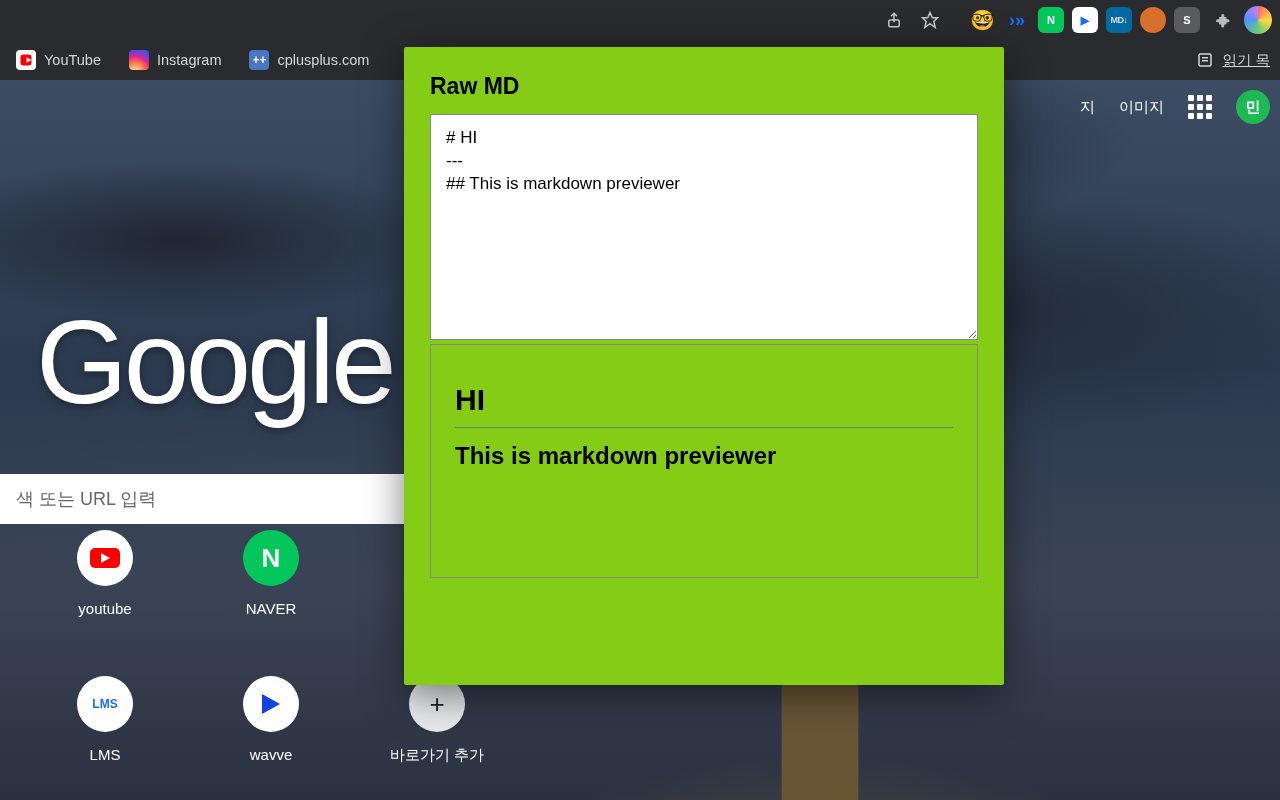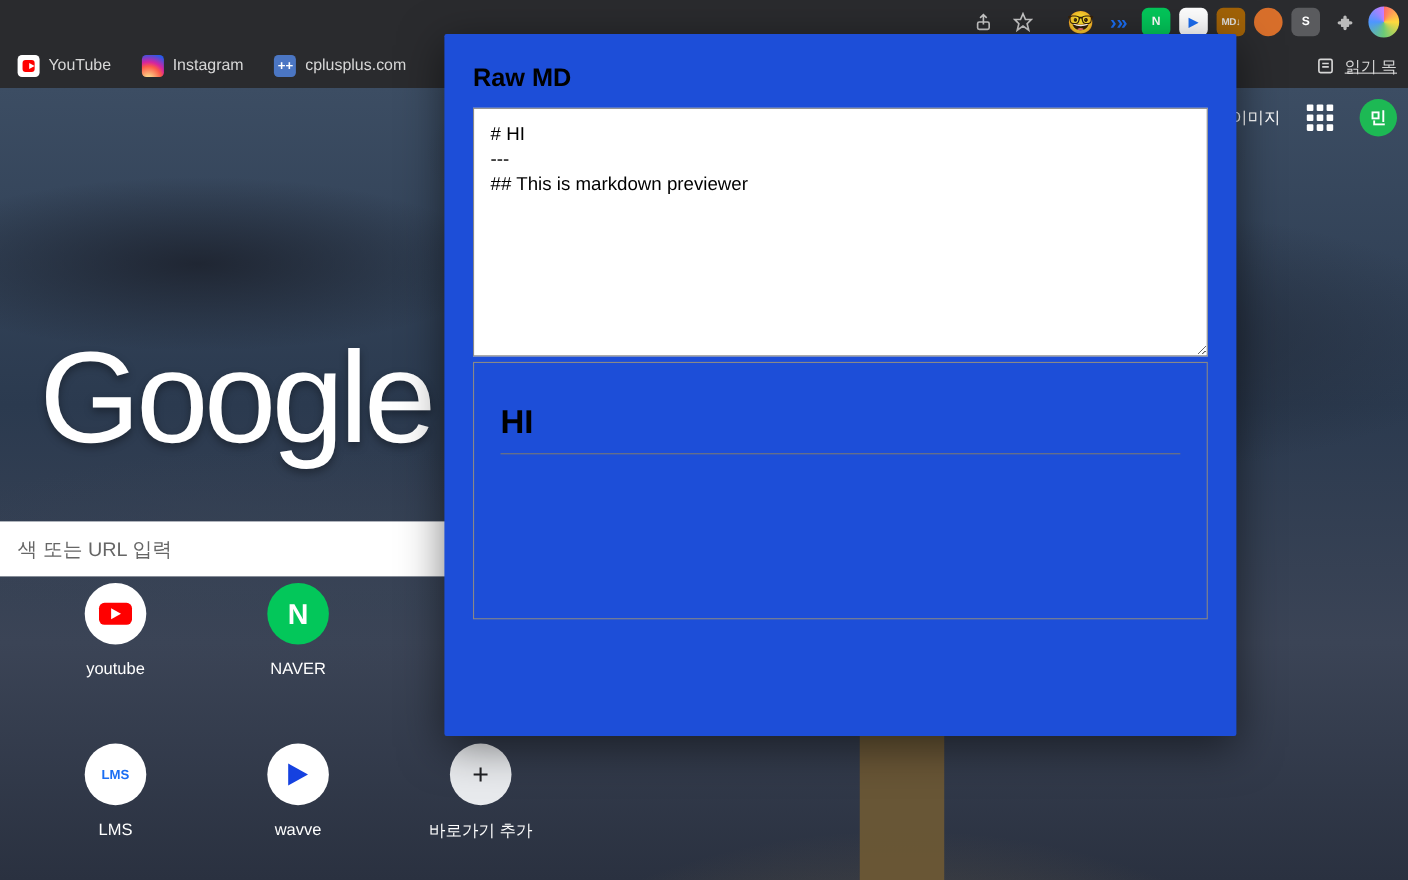--- a/index.html
+++ b/index.html
@@ -34,21 +34,21 @@
 .tool-icon svg { width: 18px; height: 18px; }
 .ext {
   width: 26px; height: 26px;
   border-radius: 6px;
   display: flex; align-items: center; justify-content: center;
   font-size: 11px; font-weight: 700;
 }
 .ext.bg-blue   { background:#1b6ef3; color:#fff; }
 .ext.bg-green  { background:#03c75a; color:#fff; }
 .ext.bg-white  { background:#fff; color:#1b6ef3; }
-.ext.bg-dark   { background:#a16207; color:#ddd; }
+.ext.bg-dark   { background:#0369a1; color:#ddd; }
 .ext.bg-orange { background:#d86f2b; color:#fff; border-radius:50%; }
 .ext.bg-s      { background:#5a5b5e; color:#fff; }
 .avatar {
   width: 28px; height: 28px; border-radius: 50%;
   background: conic-gradient(#ff6b6b,#ffd93d,#6bcB77,#4d96ff,#c77dff);
 }
 
 
 .bookmarks-bar {
   position: absolute;
@@ -161,23 +161,23 @@
 .sc .circle.naver{background:#03c75a;color:#fff;font-weight:800;font-size:26px;}
 .sc .circle.add{background:#e8eaed;}
 .yt-glyph{width:30px;height:20px;background:#ff0000;border-radius:5px;position:relative;}
 .yt-glyph::after{content:"";position:absolute;left:11px;top:5px;border-left:9px solid #fff;border-top:5px solid transparent;border-bottom:5px solid transparent;}
 .sc .plus{font-size:26px;color:#202124;font-weight:300;}
 .wavve-glyph{width:0;height:0;border-left:18px solid #1541e0;border-top:10px solid transparent;border-bottom:10px solid transparent;}
 
 
 .popup{
   position:absolute;
-  top:31px; left:404px;
-  width:720px; height:638px;
-  background:#1d4ed8;
+  top:47px; left:404px;
+  width:600px; height:638px;
+  background:#84cc16;
   border-radius:2px;
   box-shadow:0 10px 40px rgba(0,0,0,0.5);
   padding:26px;
   color:#000;
   z-index:50;
 }
 .popup h3{
   font-size:23px;font-weight:600;margin:0 0 14px 0;
 }
 .popup textarea{
@@ -316,14 +316,15 @@
 </div>
 
 <div class="popup">
   <h3>Raw MD</h3>
   <textarea style=""># HI
 ---
 ## This is markdown previewer</textarea>
   <div class="preview-box">
     <h1>HI</h1>
     <hr>
+    <h2>This is markdown previewer</h2>
   </div>
 </div>
 
 </body></html>

